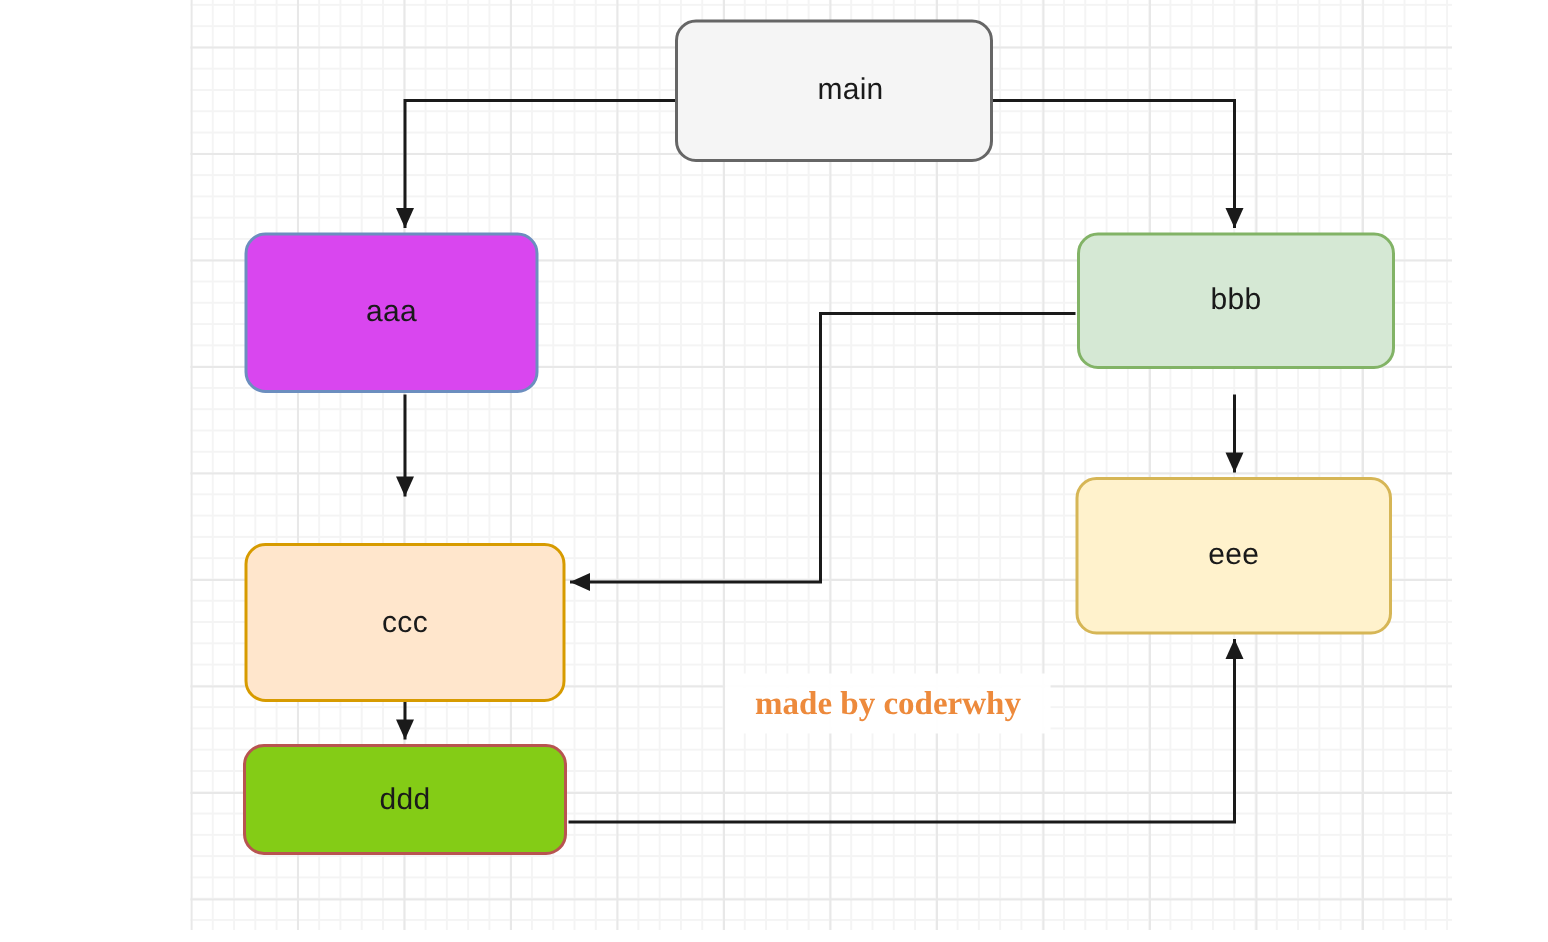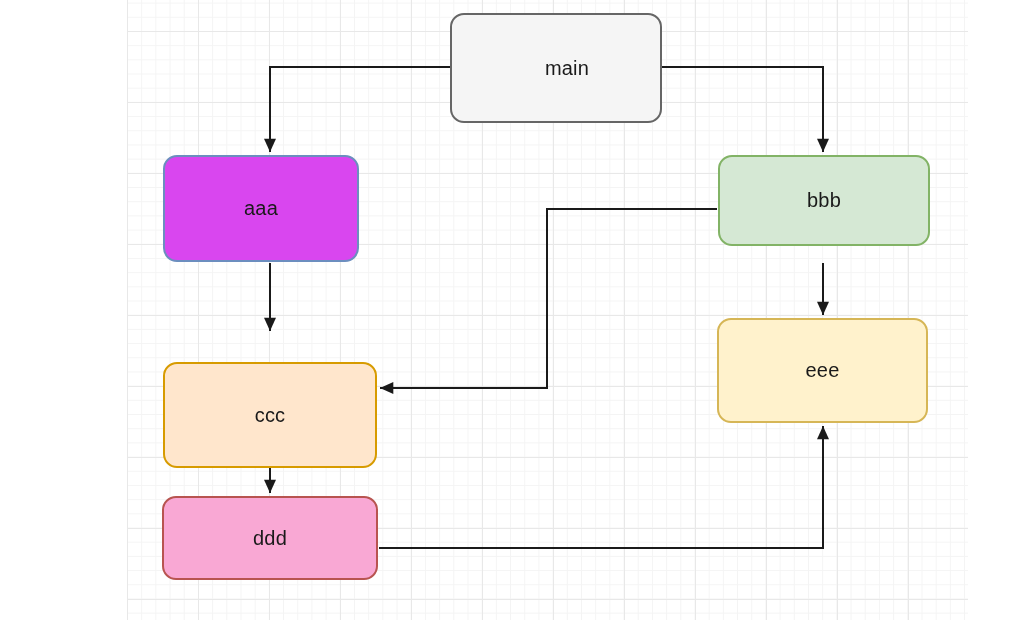--- a/index.html
+++ b/index.html
@@ -89,34 +89,35 @@
         <path class="edge" d="M662 67 H823 V152" stroke="#1a1a1a" marker-end="url(#arrowhead)"></path>
         <path class="edge" d="M270 263 V331" stroke="#1a1a1a" marker-end="url(#arrowhead)"></path>
         <path class="edge" d="M717 209 H547 V388 H380" stroke="#1a1a1a" marker-end="url(#arrowhead)"></path>
         <path class="edge" d="M823 263 V315" stroke="#1a1a1a" marker-end="url(#arrowhead)"></path>
         <path class="edge" d="M270 441 V493" stroke="#1a1a1a" marker-end="url(#arrowhead)"></path>
         <path class="edge" d="M379 548 H823 V426" stroke="#1a1a1a" marker-end="url(#arrowhead)"></path>
       </g>
   </svg>
 
   <div id="node-layer">
-      <div class="node" style="left: 450px; top: 13px; width: 212px; height: 110px; background: rgb(245, 245, 245); border-color: rgb(102, 102, 102); padding-left: 22px;">
+      <div class="node" style="left: 450px; top: 13px; width: 212px; height: 95px; background: rgb(245, 245, 245); border-color: rgb(102, 102, 102); padding-left: 22px;">
         <span class="node-label">main</span>
       </div>
       <div class="node" style="left: 163px; top: 155px; width: 196px; height: 107px; background: #d946ef; border-color: rgb(108, 142, 191);">
         <span class="node-label">aaa</span>
       </div>
       <div class="node" style="left: 718px; top: 155px; width: 212px; height: 91px; background: rgb(213, 232, 212); border-color: rgb(130, 179, 102);">
         <span class="node-label">bbb</span>
       </div>
       <div class="node" style="left: 163px; top: 334px; width: 214px; height: 106px; background: rgb(255, 230, 204); border-color: rgb(215, 155, 0); margin-top: 28px;">
         <span class="node-label">ccc</span>
       </div>
       <div class="node" style="left: 717px; top: 318px; width: 211px; height: 105px; background: rgb(255, 242, 204); border-color: rgb(214, 182, 86); align-items: center;">
         <span class="node-label">eee</span>
       </div>
-      <div class="node" style="left: 162px; top: 496px; width: 216px; height: 84px; background: #f9a8d4; border-color: rgb(184, 84, 80);">
+      <div class="node" style="left: 162px; top: 496px; width: 216px; height: 74px; background: #84cc16; border-color: rgb(184, 84, 80);">
         <span class="node-label">ddd</span>
       </div>
     </div>
 
+  <div class="watermark" style="color: rgb(237, 138, 60);">made by coderwhy</div>
 
 </div>
 
 </body></html>

